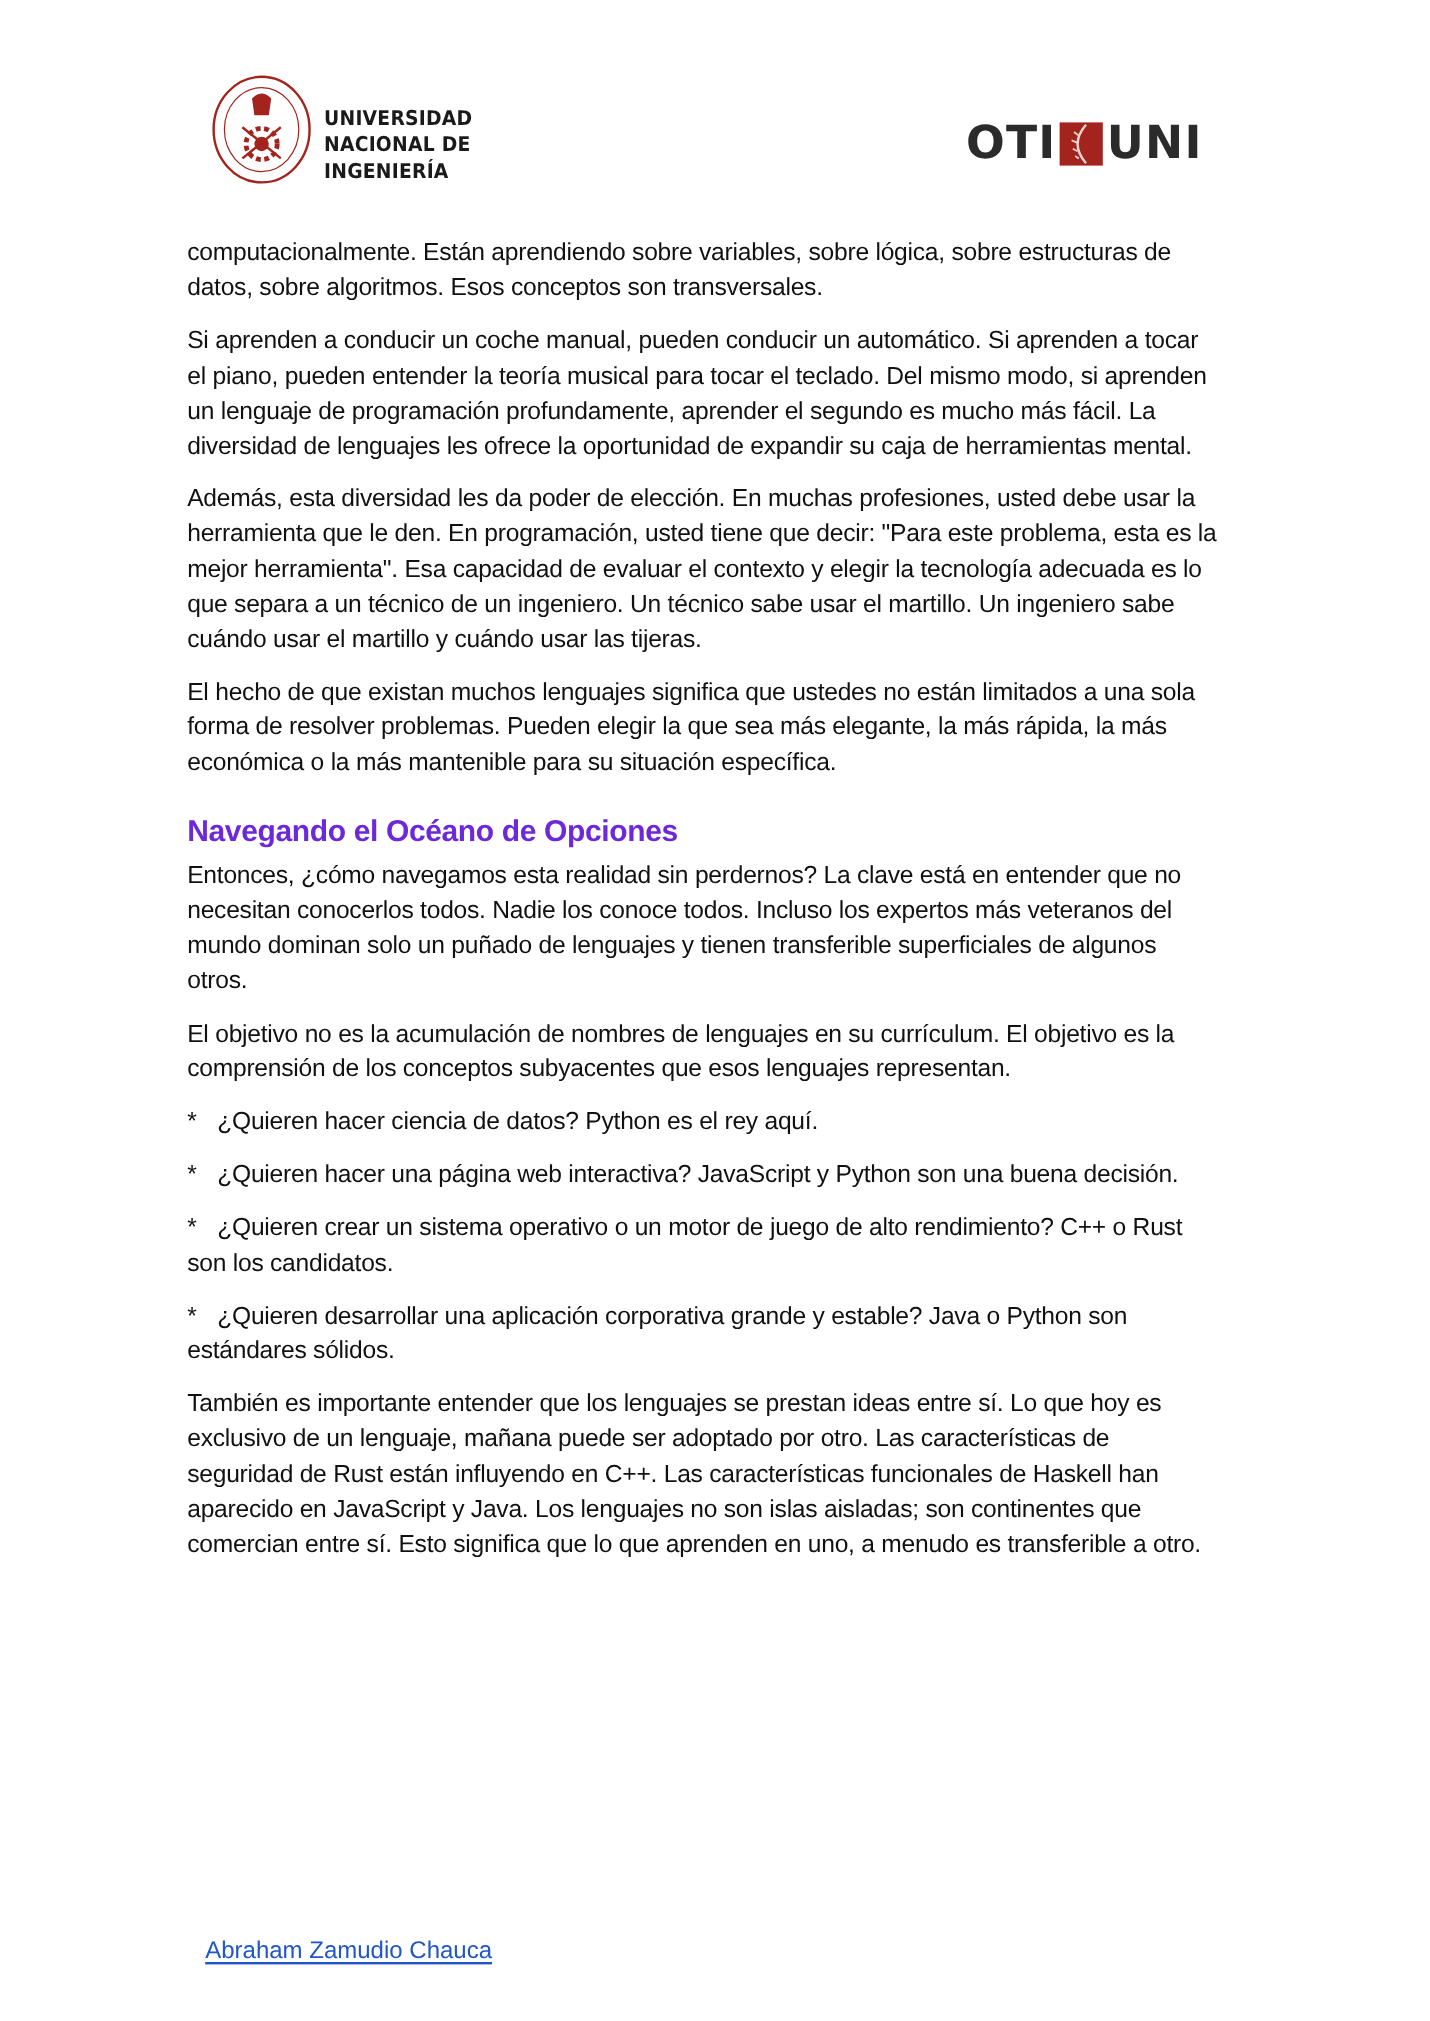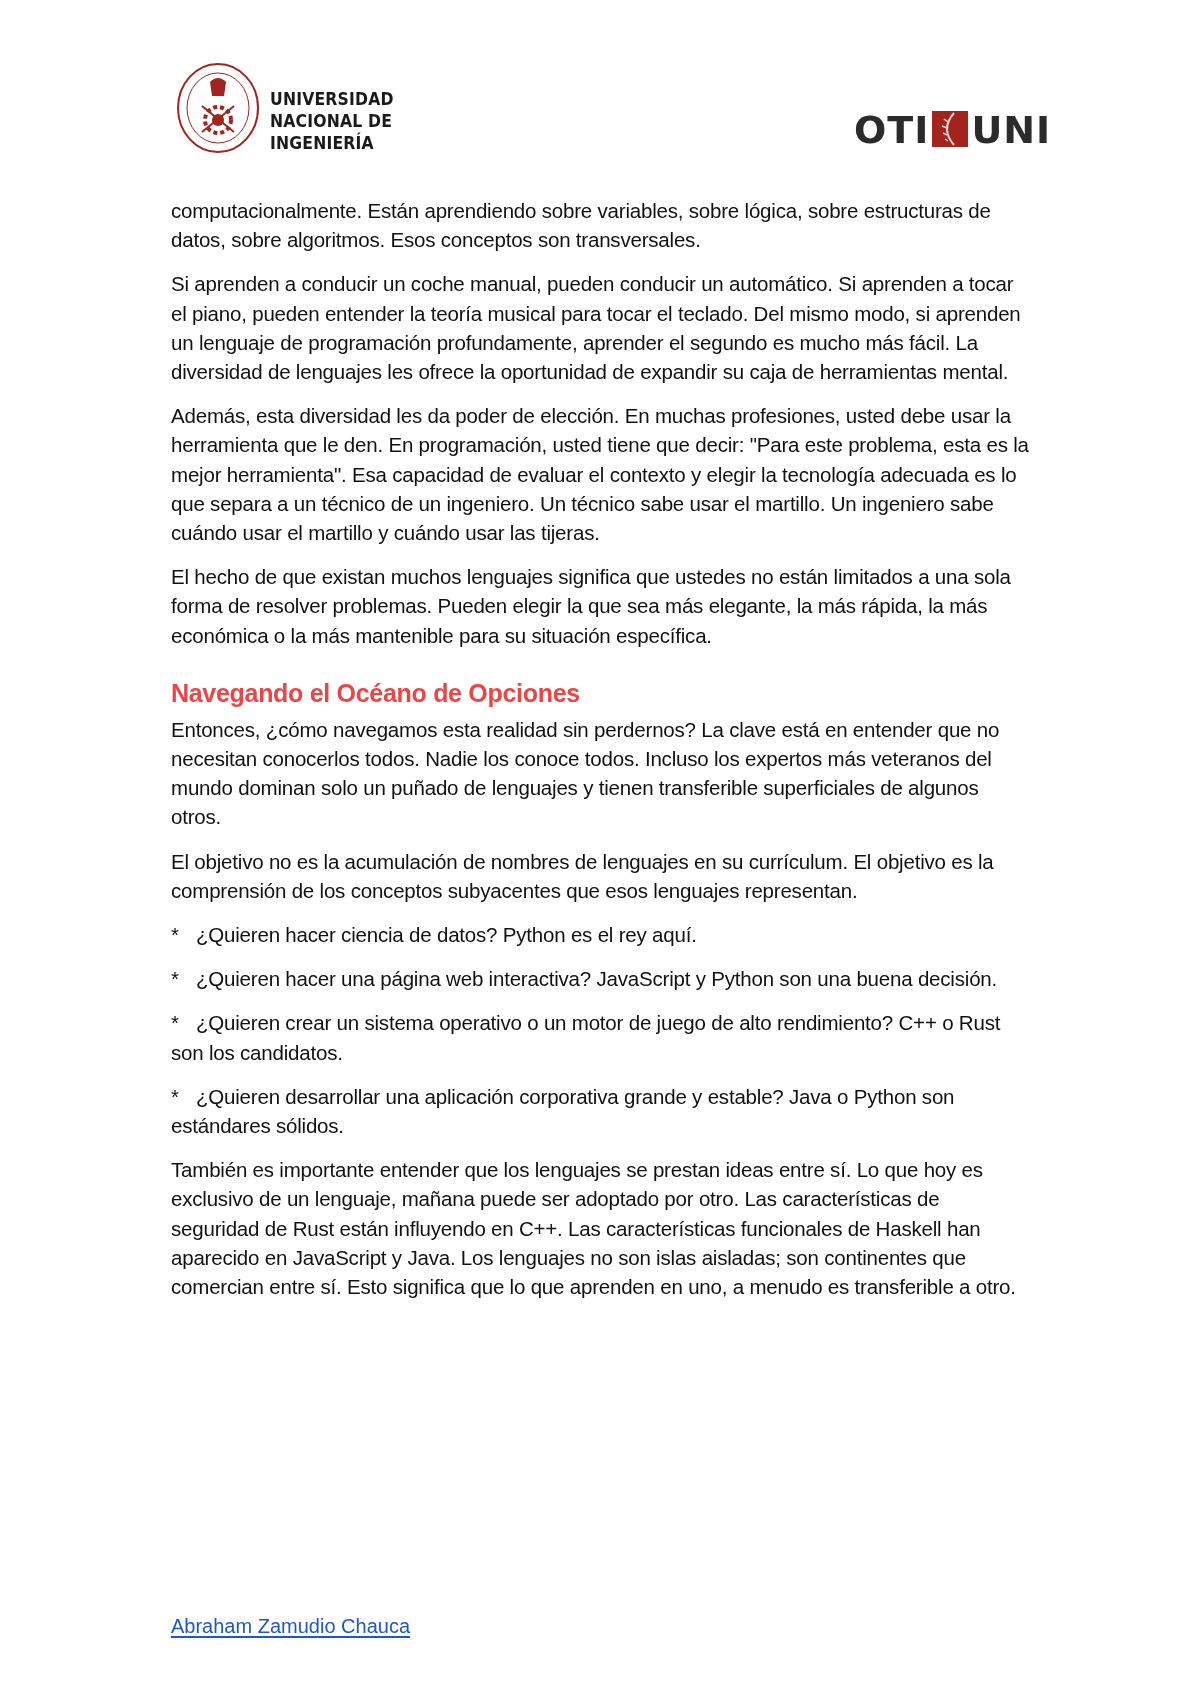--- a/index.html
+++ b/index.html
@@ -3,27 +3,27 @@
 <meta charset="utf-8">
 <style>
   html, body { margin: 0; padding: 0; background: #ffffff; }
   body { width: 1192px; height: 1684px; position: relative; overflow: hidden;
          font-family: "Liberation Sans", sans-serif; color: #111; }
   .header { position: absolute; left: 0; top: 0; width: 1192px; height: 170px; }
   .uni-logo { position: absolute; left: 176px; top: 62px; display: flex; align-items: flex-end; }
   .seal { width: 84px; height: 92px; }
   .uni-text { margin-left: 10px; font-family: "DejaVu Sans", sans-serif; font-weight: bold;
               font-size: 17px; line-height: 22px; color: #1a1a1a; letter-spacing: 0.2px; transform: scaleX(0.92); transform-origin: left center; }
-  .oti-logo { position: absolute; left: 854px; top: 100px; display: flex; align-items: flex-start; height: 38px; margin-top: 11px; }
+  .oti-logo { position: absolute; left: 805px; top: 100px; display: flex; align-items: flex-end; height: 38px; }
   .oti-word { font-family: "DejaVu Sans", sans-serif; font-weight: bold; font-size: 38px; color: #2b2b2b;
               letter-spacing: 1px; line-height: 38px; }
   .oti-mark { width: 36px; height: 36px; background: #a3231d; margin: 0 3px; position: relative; }
-  .content { position: absolute; left: 171px; top: 196px; width: 860px; }
+  .content { position: absolute; left: 156px; top: 196px; width: 860px; }
   p { margin: 0 0 15px 0; font-size: 20.5px; line-height: 29.2px; letter-spacing: -0.2px; }
-  h2 { margin: 0 0 4px 0; font-size: 25px; line-height: 36px; font-weight: bold; letter-spacing: -0.3px; color: #ef4444; }
+  h2 { margin: 0 0 4px 0; font-size: 25px; line-height: 36px; font-weight: bold; letter-spacing: -0.3px; color: #6d28d9; }
   .section-gap { height: 10px; }
   .bullet-mark { display: inline-block; width: 25px; }
   .footer-link { position: absolute; left: 171px; top: 1578px; font-size: 20px; color: #1f57c8;
                  text-decoration: underline; text-underline-offset: 3px; margin-top: 37px; }
 </style>
 </head>
 <body>
 
 <div class="header">
   <div class="uni-logo">

